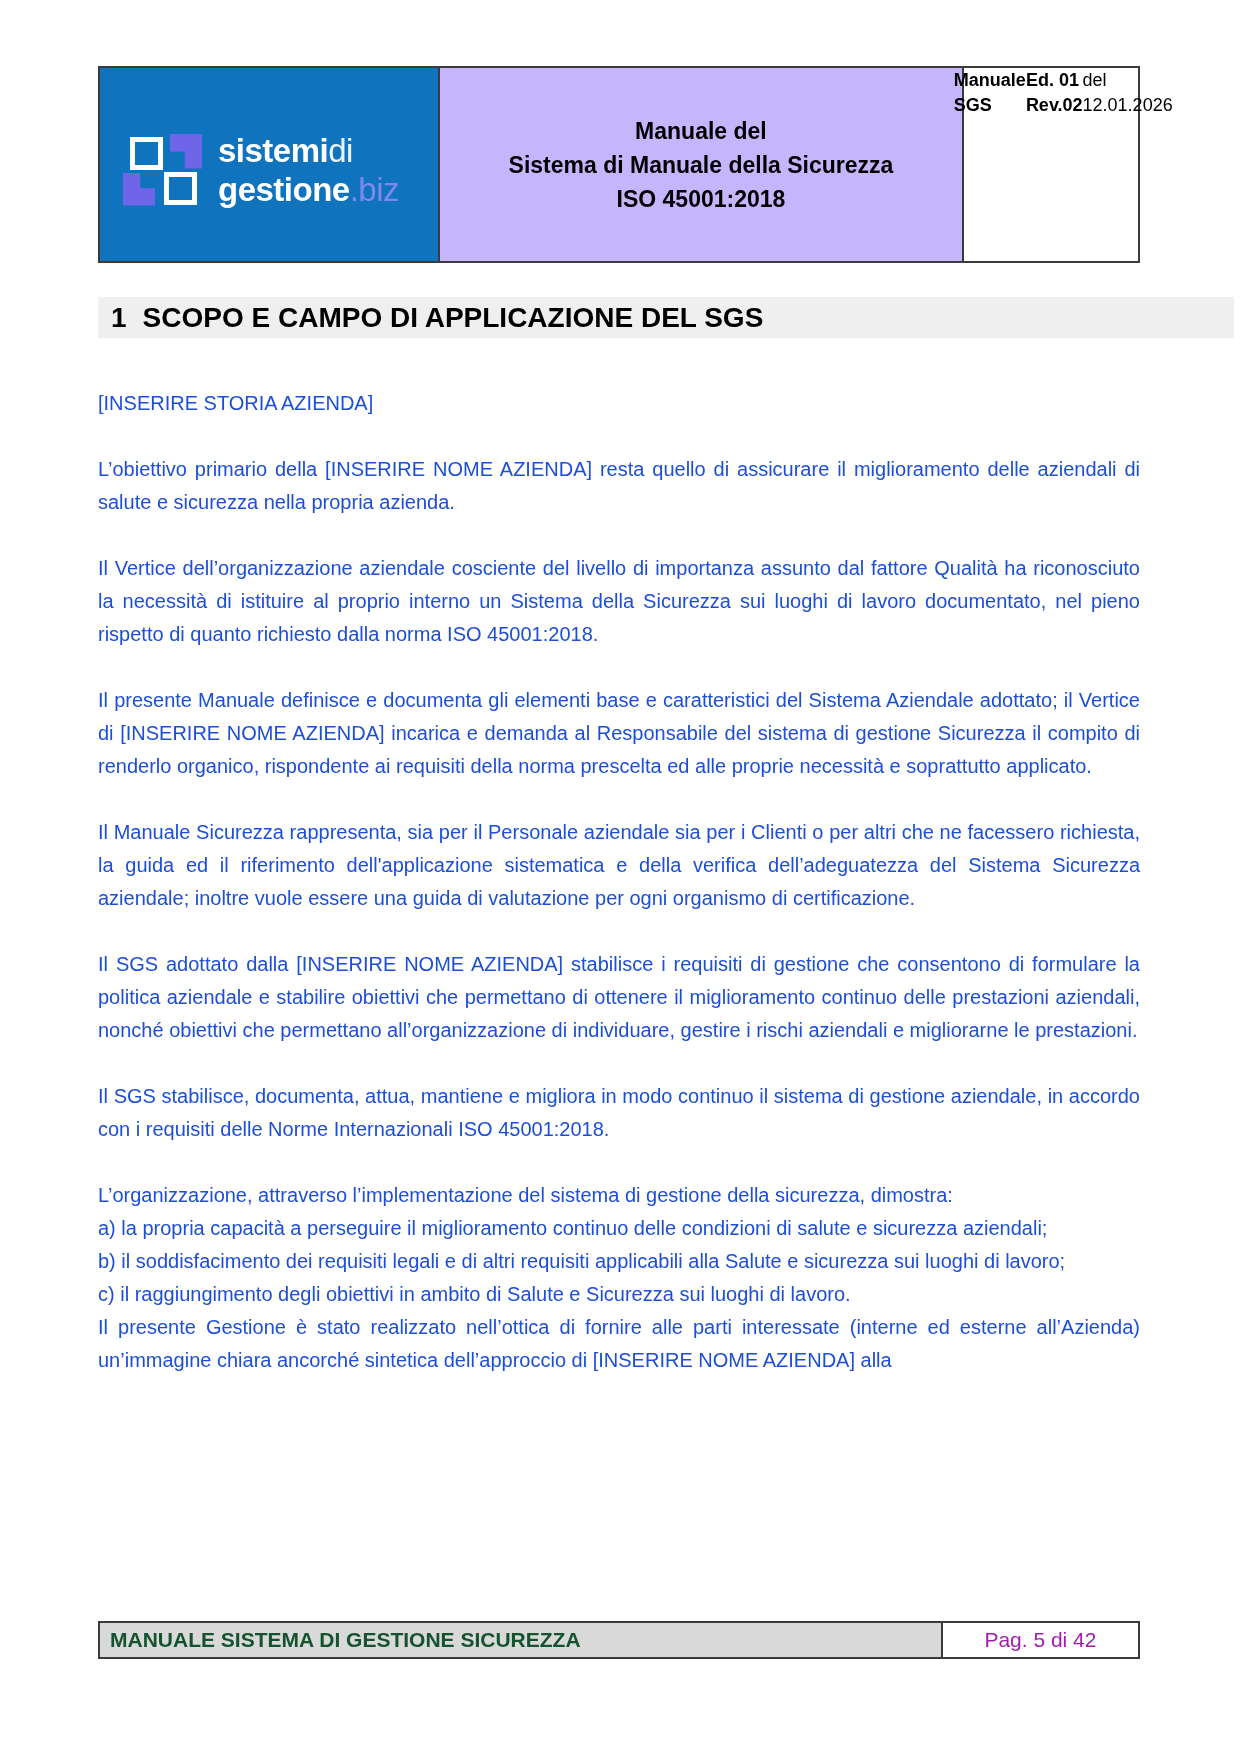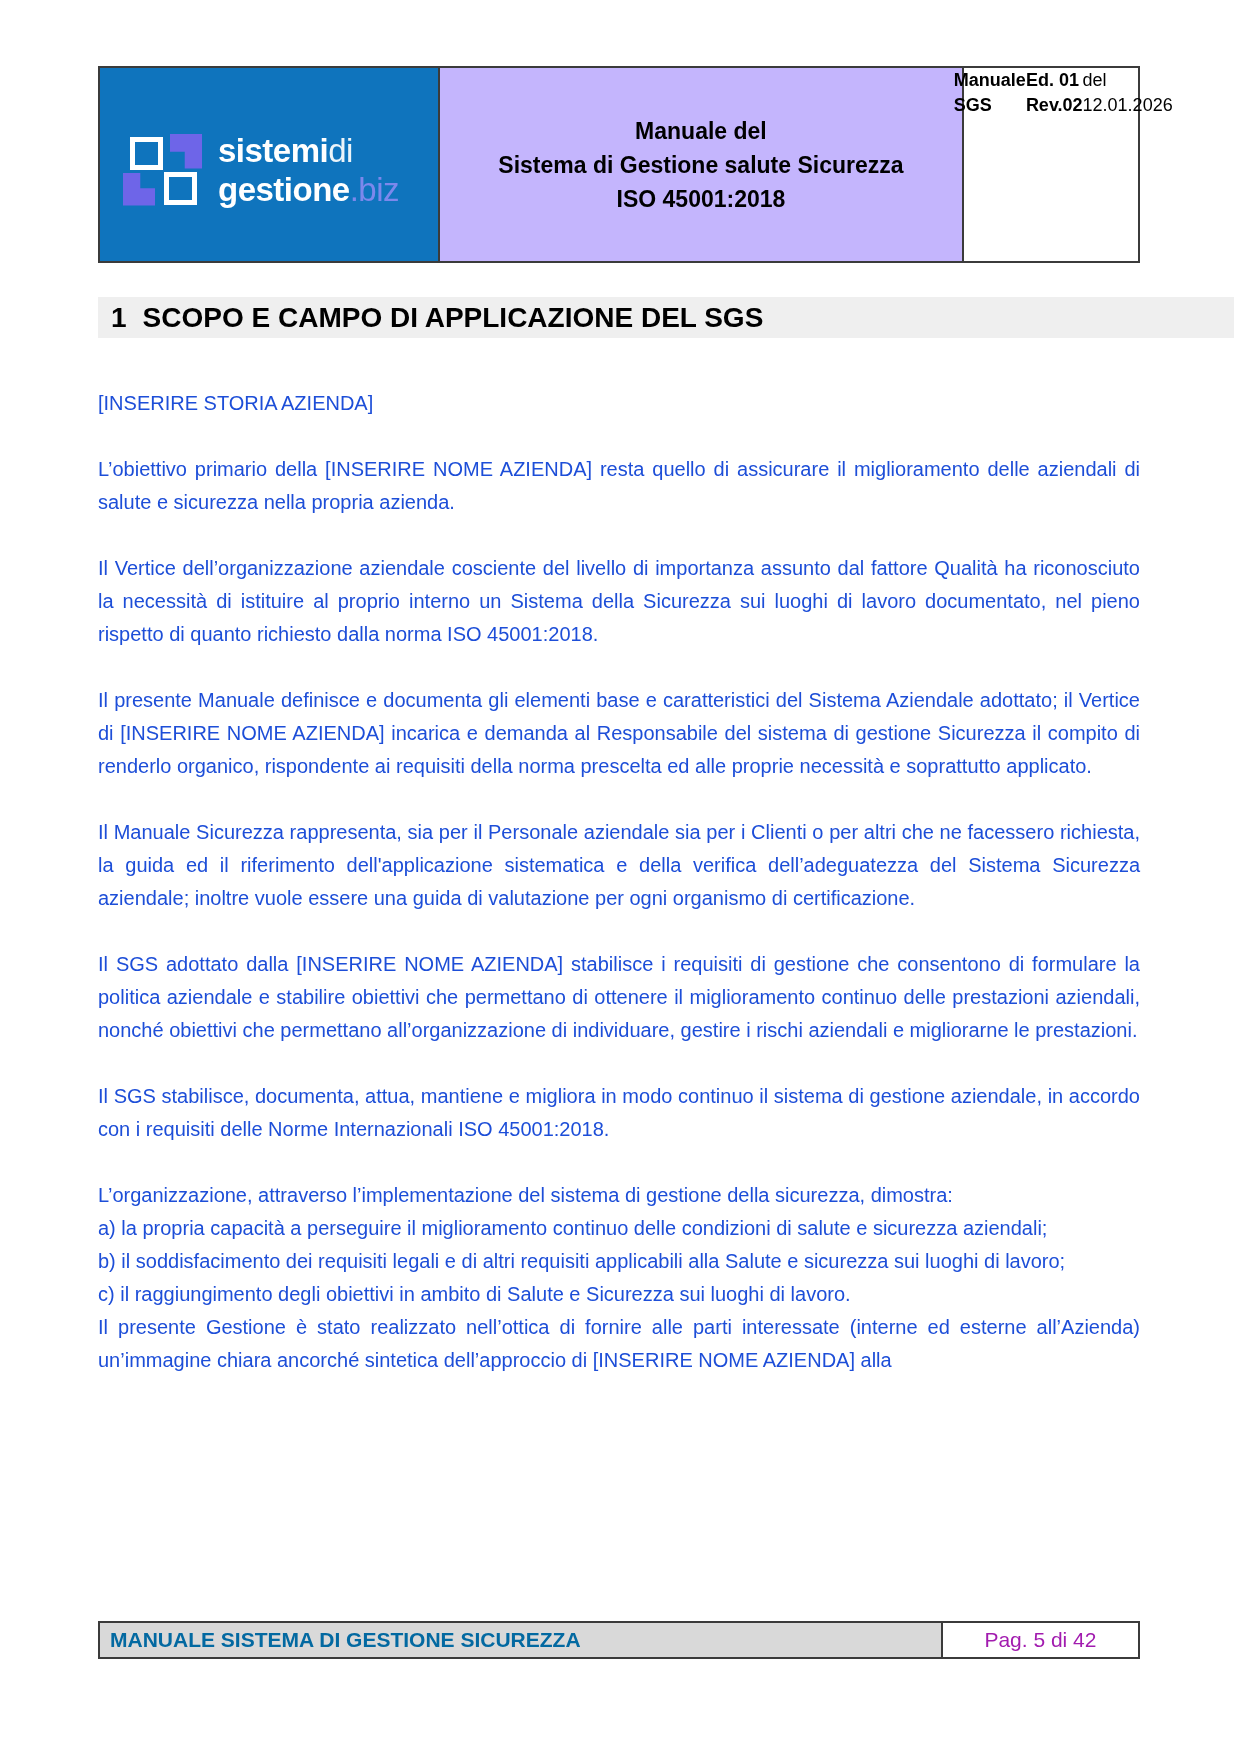--- a/index.html
+++ b/index.html
@@ -96,21 +96,21 @@
     position:absolute;left:98px;top:1621px;
     width:1042px;height:38px;
     display:flex;
     border:2px solid #3b3b3b;
     box-sizing:border-box;
   }
   .foot-left{
     width:81.2%;box-sizing:border-box;
     background:#D9D9D9;
     border-right:2px solid #3b3b3b;
-    font-weight:bold;font-size:21px;color:#0369a1;
+    font-weight:bold;font-size:21px;color:#14532d;
     display:flex;align-items:center;
     padding-left:10px;
     white-space:nowrap;
   }
   .foot-right{
     flex:1;
     background:#ffffff;
     font-size:21px;color:#a21caf;
     display:flex;align-items:center;justify-content:center;
   }
@@ -132,21 +132,21 @@
         </div>
         <div class="logo-text">
           <div class="logo-line"><span class="lt-bold">sistemi</span><span class="lt-light">di</span></div>
           <div class="logo-line"><span class="lt-bold">gestione</span><span class="lt-suffix">.biz</span></div>
         </div>
       </div>
     </div>
 
     <div class="hcell title-cell">
       <div>Manuale del</div>
-      <div>Sistema di Gestione salute Sicurezza</div>
+      <div>Sistema di Manuale della Sicurezza</div>
       <div>ISO 45001:2018</div>
     </div>
 
     <div class="hcell ref-cell">
       <div class="ref-title">Manuale SGS</div>
       <div class="ref-edition">Ed. 01 Rev.02</div>
       <div class="ref-date">del 12.01.2026</div>
     </div>
 
   </header>

